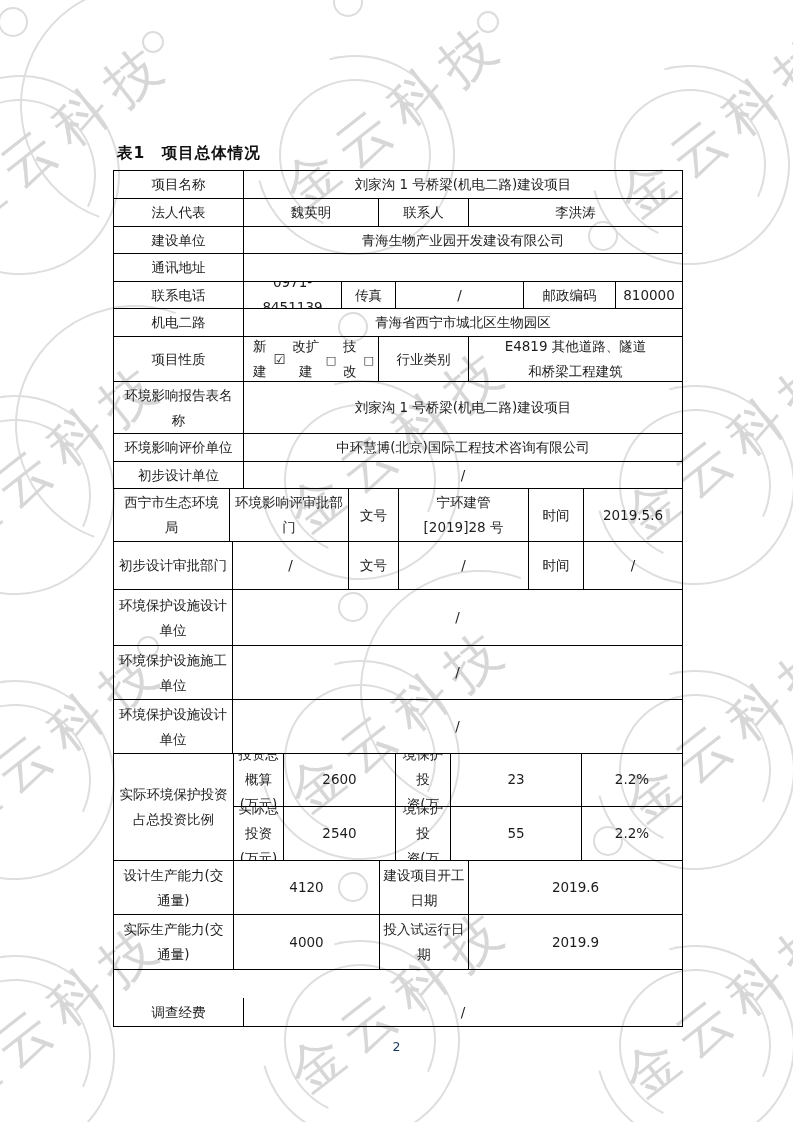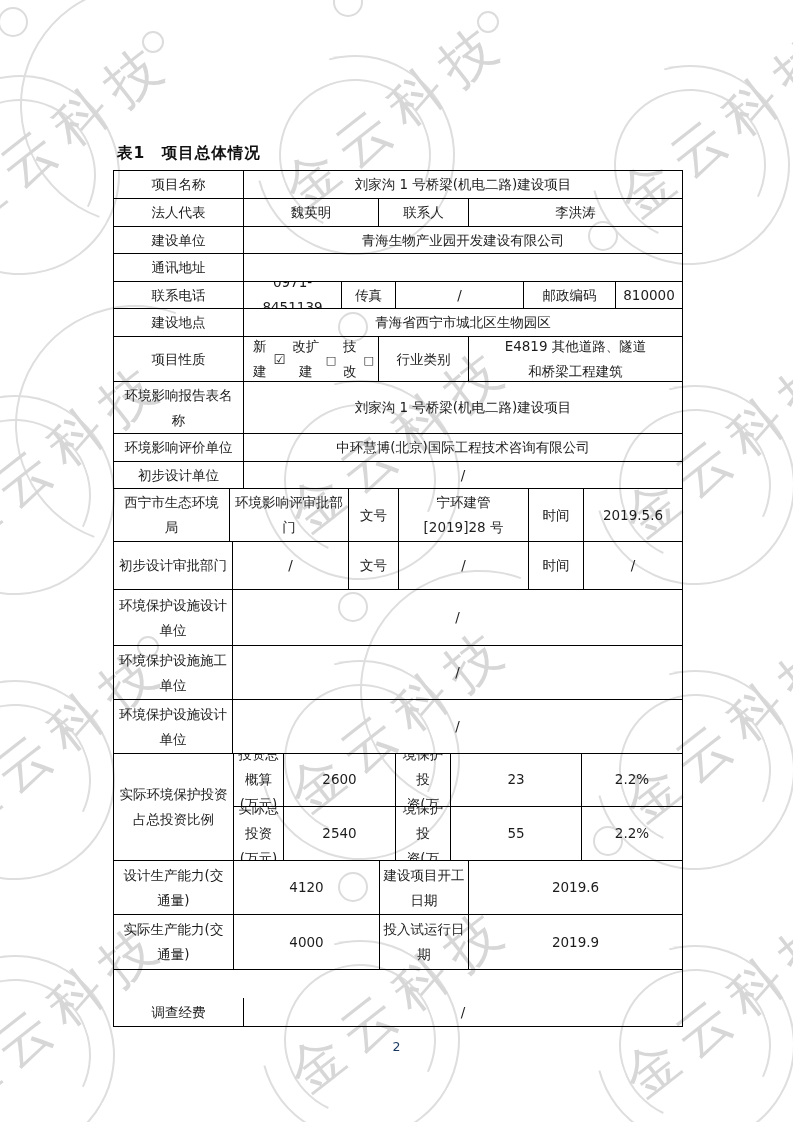--- a/index.html
+++ b/index.html
@@ -172,21 +172,21 @@
       <div class="r" style="height:27px">
         <div class="cell" style="width:130px">联系电话</div>
         <div class="cell" style="width:98px">0971-8451139</div>
         <div class="cell" style="width:54px">传真</div>
         <div class="cell" style="width:128px">/</div>
         <div class="cell" style="width:92px">邮政编码</div>
         <div class="cell last">810000</div>
       </div>
 
       <div class="r" style="height:28px">
-        <div class="cell" style="width:130px">建设地点</div>
+        <div class="cell" style="width:130px">机电二路</div>
         <div class="cell last">青海省西宁市城北区生物园区</div>
       </div>
 
       <div class="r" style="height:45px">
         <div class="cell" style="width:130px">项目性质</div>
         <div class="cell" style="width:135px"><span>新建</span><span class="check-mark">☑</span><span>改扩建</span><span class="small-box">□</span><span>技改</span><span class="small-box">□</span></div>
         <div class="cell" style="width:90px">行业类别</div>
         <div class="cell last">E4819 其他道路、隧道
 和桥梁工程建筑</div>
       </div>

